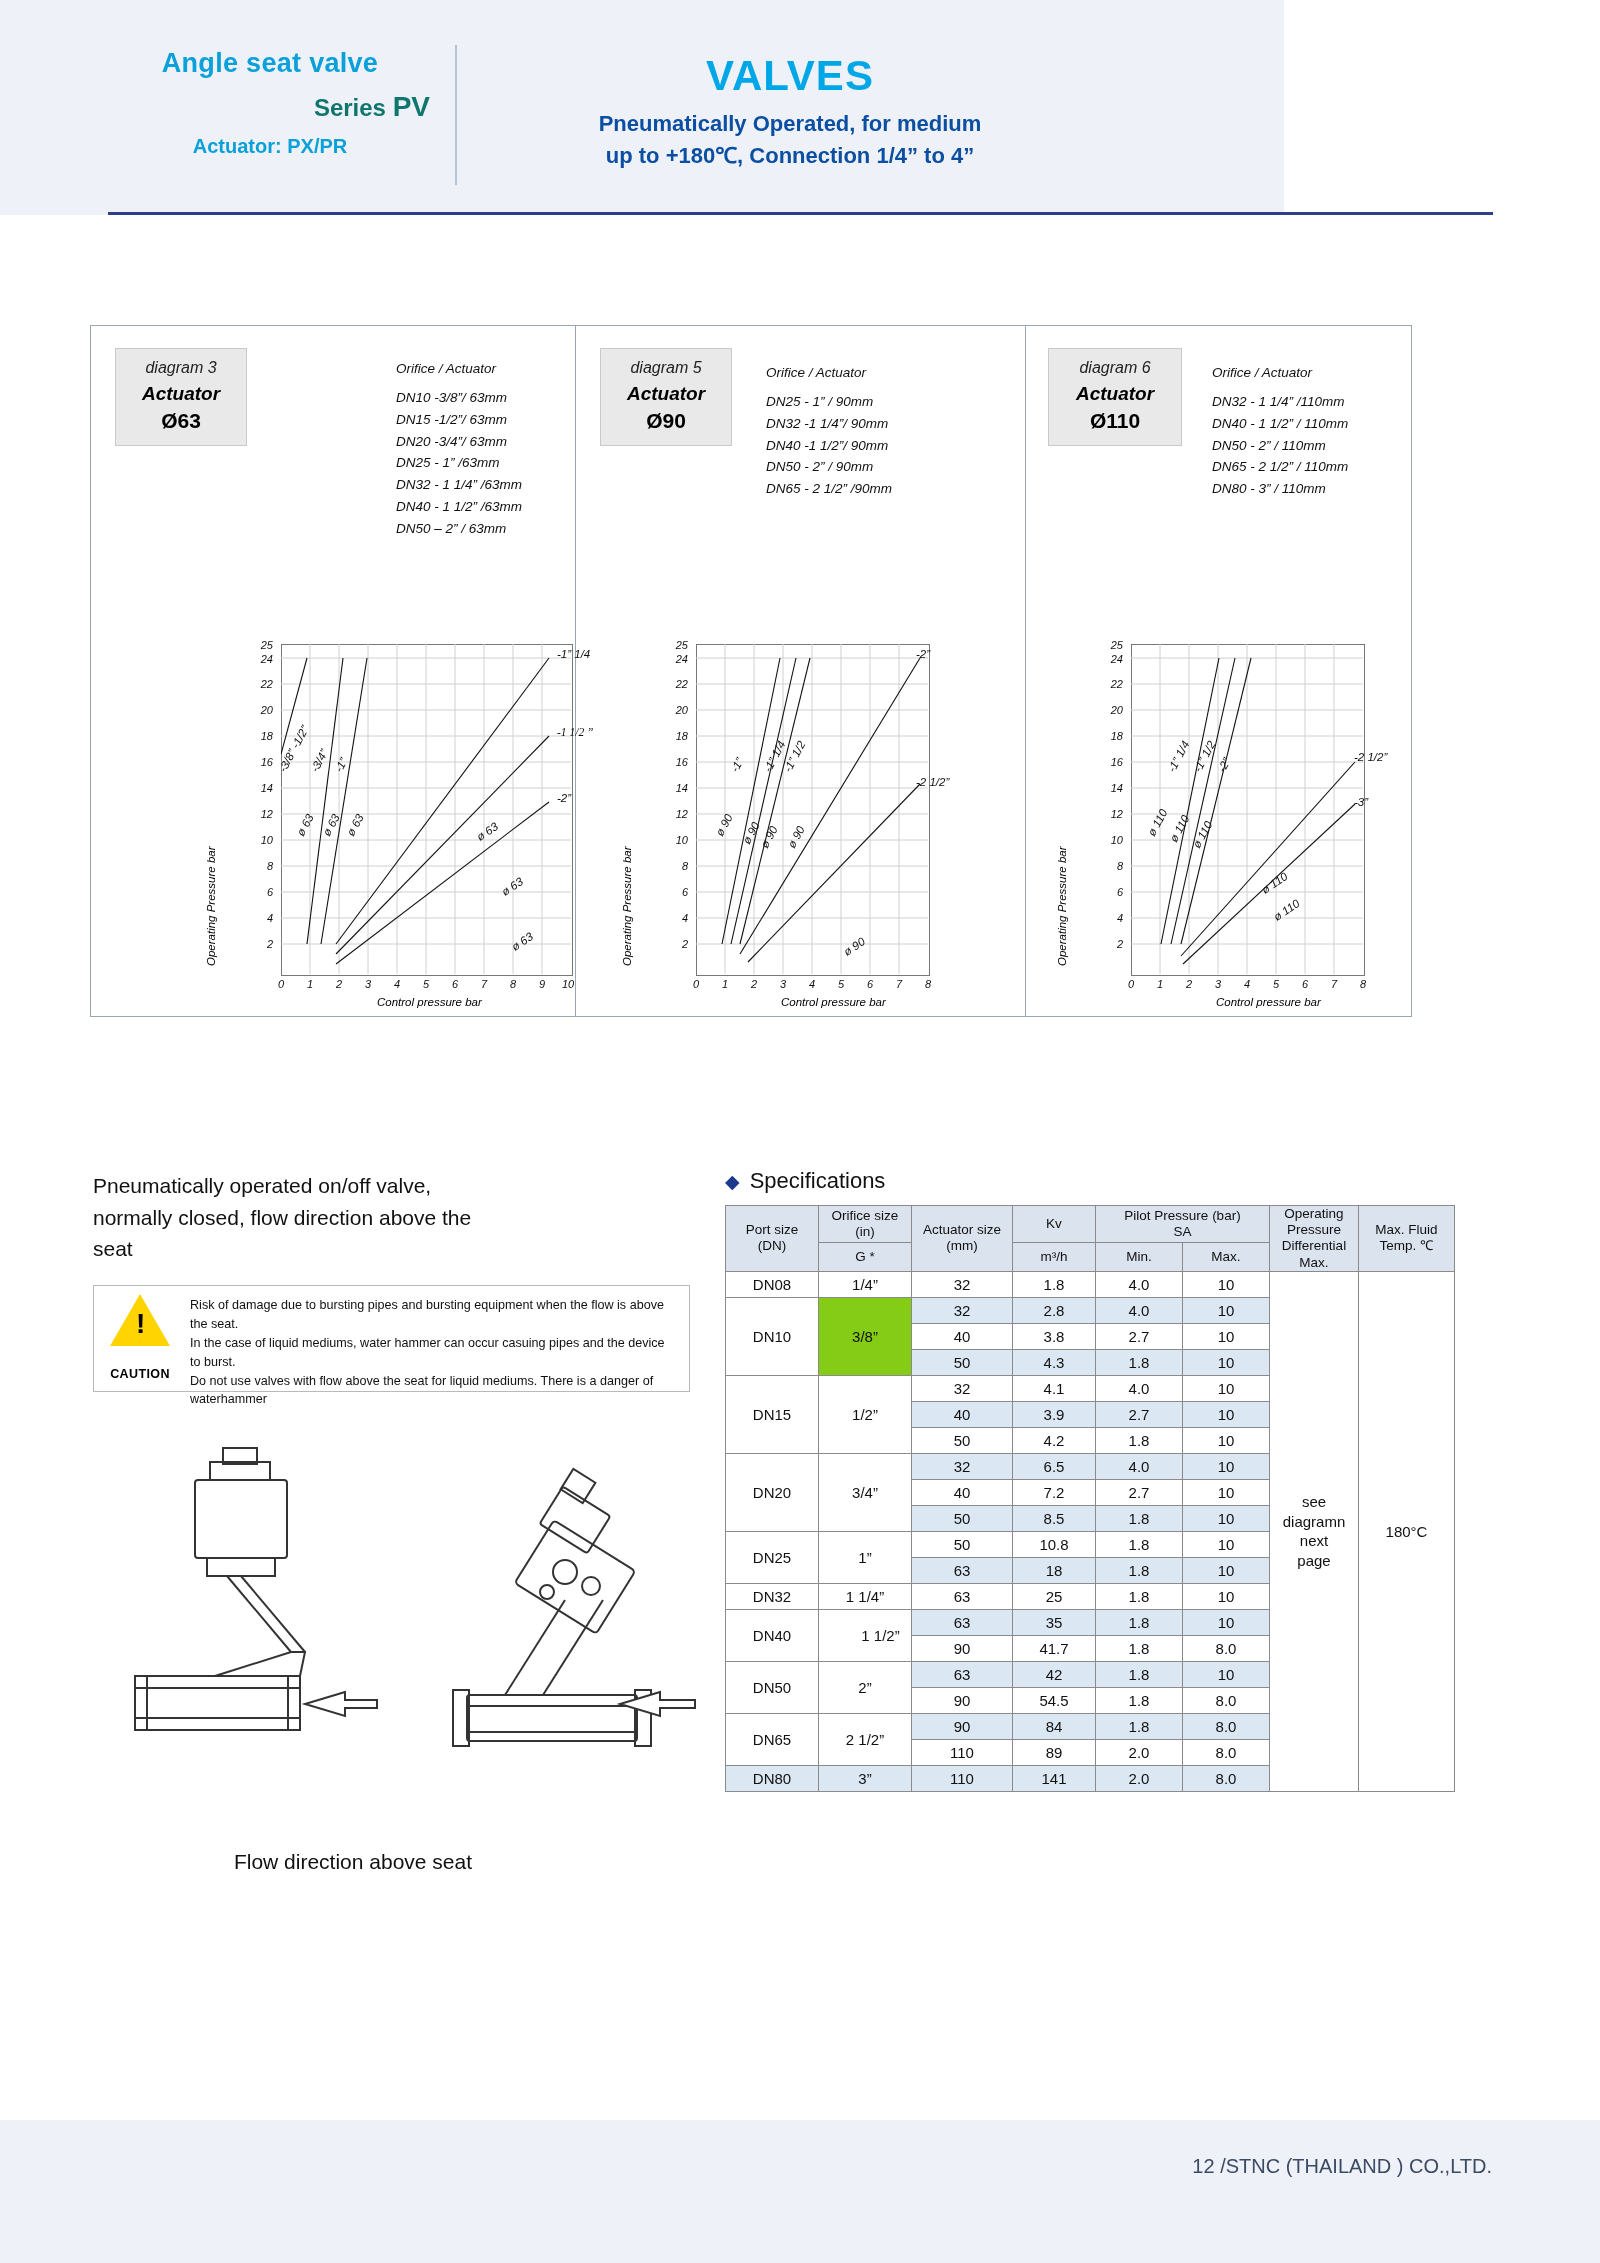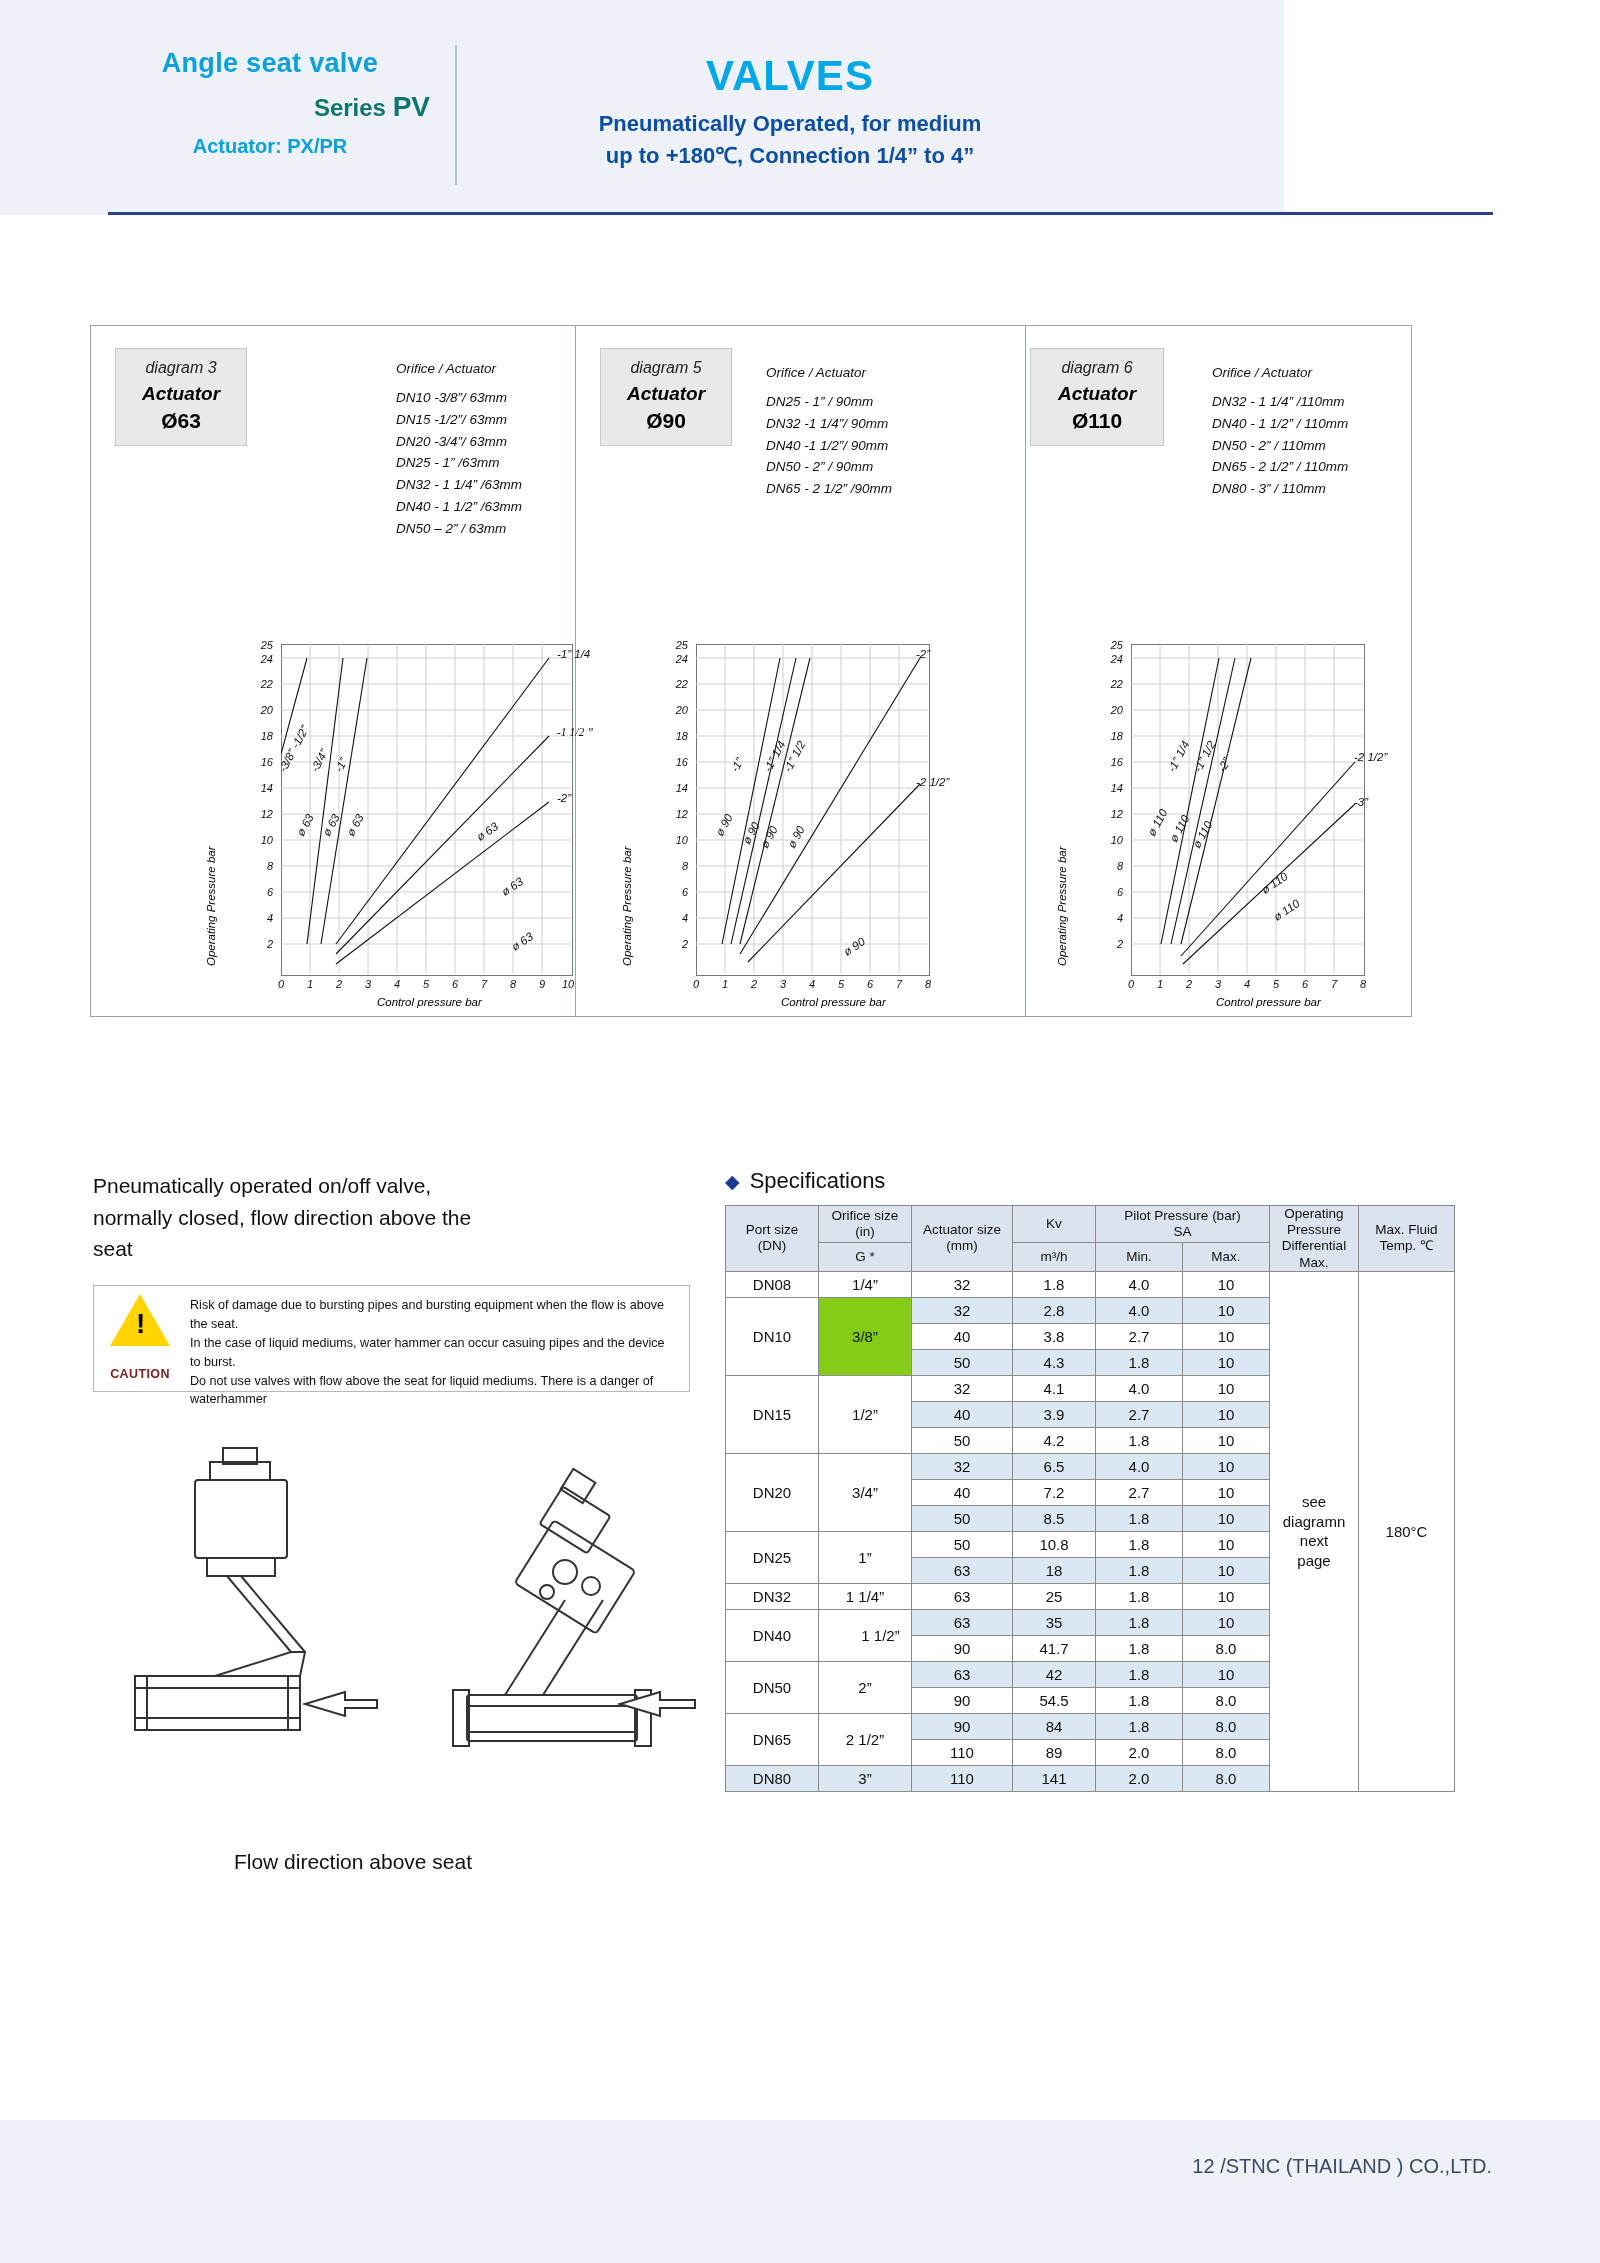--- a/index.html
+++ b/index.html
@@ -42,21 +42,21 @@
   .curve-lbl{position:absolute;font-style:italic;font-size:11.5px;white-space:nowrap;color:#111;}
   .curve-lbl.rot{transform:rotate(-62deg);transform-origin:left bottom;}
   .curve-lbl.rot40{transform:rotate(-34deg);transform-origin:left bottom;}
 
   
   #leftdesc{position:absolute;left:93px;top:1170px;width:400px;font-size:21px;line-height:1.5;color:#111;}
   #caution{position:absolute;left:93px;top:1285px;width:595px;height:105px;border:1px solid #b9b9b9;background:#fff;}
   #caution-badge{position:absolute;left:0;top:0;width:92px;height:103px;background:#fff;display:flex;flex-direction:column;align-items:center;justify-content:center;}
   .tri{width:0;height:0;border-left:30px solid transparent;border-right:30px solid transparent;border-bottom:52px solid #ffd400;position:relative;}
   .tri .bang{position:absolute;left:-4px;top:16px;width:8px;text-align:center;font-weight:bold;font-size:28px;color:#000;line-height:1;}
-  #caution-word{font-size:12.5px;font-weight:bold;color:#7f1d1d;margin-top:21px;letter-spacing:.4px;}
+  #caution-word{font-size:12.5px;font-weight:bold;color:#000000;margin-top:21px;letter-spacing:.4px;}
   #caution-text{position:absolute;left:96px;top:10px;width:487px;font-size:12.6px;line-height:1.5;color:#111;}
   #flowcap{position:absolute;left:93px;top:1850px;width:520px;text-align:center;font-size:21px;color:#111;}
 
   
   #spec-head{position:absolute;left:725px;top:1168px;font-size:22px;color:#111;}
   #spec-head .dia{color:#1b3a8f;font-size:19px;margin-right:10px;}
   table.spec{position:absolute;left:725px;top:1205px;border-collapse:collapse;font-size:15px;color:#111;}
   table.spec td,table.spec th{border:1px solid #8a8a8a;text-align:center;font-weight:normal;padding:0;height:25px;}
   table.spec th{background:#dbe3ef;font-size:13.5px;line-height:1.2;}
   .r-alt{background:#dbe7f3;}
@@ -280,21 +280,21 @@
 
       <div class="curve-lbl rot" style="left:148px;top:500px;">ø 90</div>
       <div class="curve-lbl rot" style="left:175px;top:508px;">ø 90</div>
       <div class="curve-lbl rot" style="left:193px;top:512px;">ø 90</div>
       <div class="curve-lbl rot" style="left:220px;top:512px;">ø 90</div>
       <div class="curve-lbl rot40" style="left:272px;top:620px;">ø 90</div>
     </div>
   </div>
 
   <div class="dcol" style="left:935px;width:385px;">
-    <div class="dlabel" style="left:4px;top:22px;width:132px;">
+    <div class="dlabel" style="left:22px;top:22px;width:132px;">
       <div class="i">diagram 6</div>
       <div class="a">Actuator</div>
       <div class="d">Ø110</div>
     </div>
     <div class="dlist" style="left:186px;top:36px;width:200px;">
       <span class="h">Orifice  / Actuator</span>
       <div>DN32 - 1 1/4” /110mm</div>
       <div>DN40 - 1 1/2” / 110mm</div>
       <div>DN50 - 2” / 110mm</div>
       <div>DN65 - 2 1/2” / 110mm</div>

